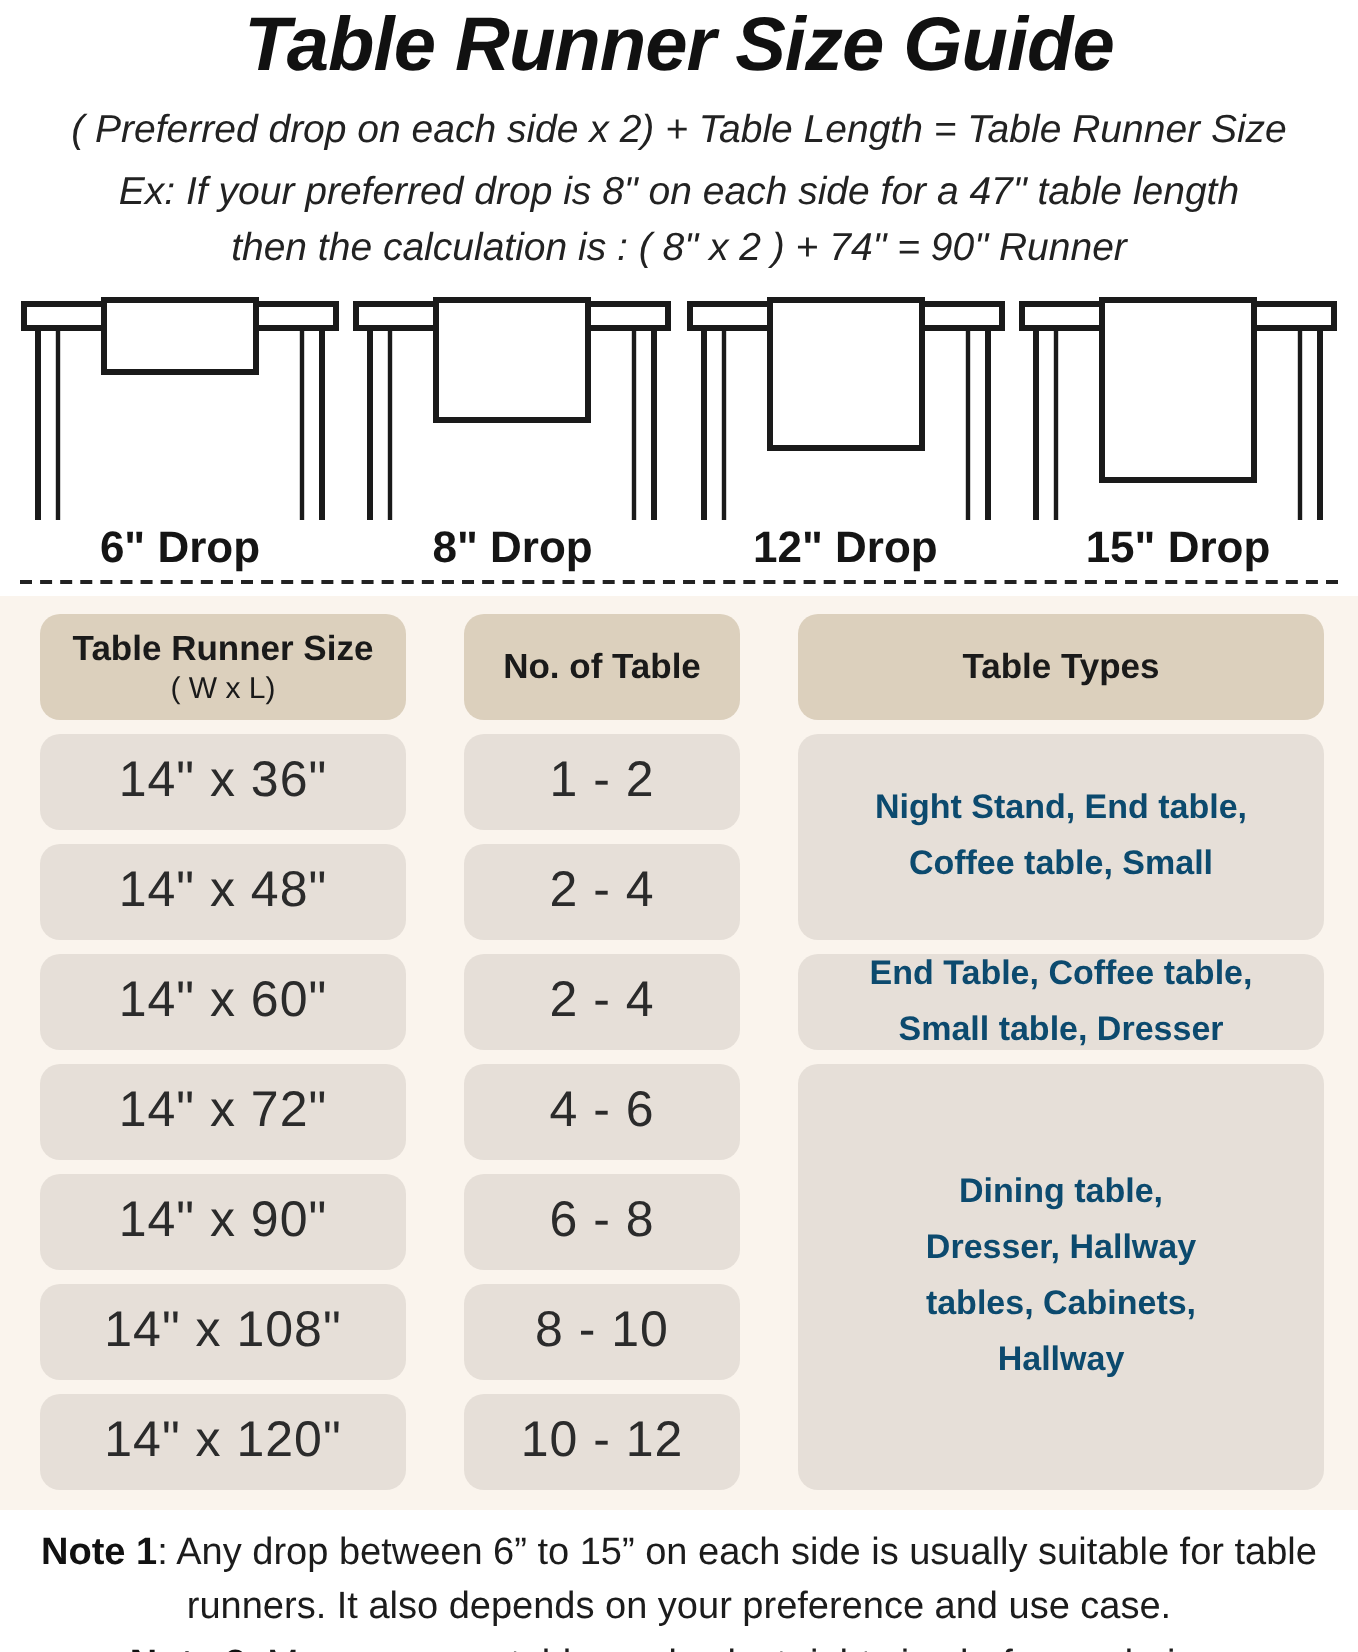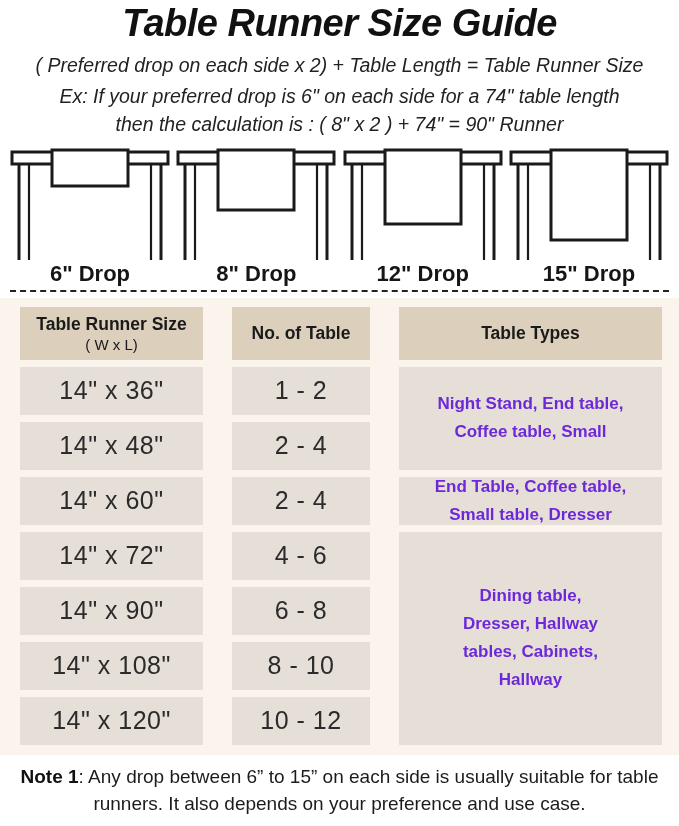--- a/index.html
+++ b/index.html
@@ -35,42 +35,42 @@
     margin:0;
     padding:9px 16px 10px 20px;
     display:grid;
     grid-template-columns:183px 138px 263px;
     grid-template-rows:53px repeat(7,48px);
     column-gap:29px;
     row-gap:7px;
   }
   .cell{
     display:flex;flex-direction:column;align-items:center;justify-content:center;
-    background:#e6dfd8;text-align:center;
+    background:#e6dfd8;text-align:center;border-radius:10px;
   }
   .cell.head{background:#dcd0bd;font-weight:bold;font-size:17.5px;color:#1a1a1a;}
   .head .sub{font-weight:normal;font-size:15px;margin-top:1px;}
   .cell.num{font-size:25px;font-weight:400;color:#2b2b2b;letter-spacing:0.5px;}
-  .cell.types{font-weight:bold;font-size:17px;line-height:1.65;color:#6d28d9;}
+  .cell.types{font-weight:bold;font-size:17px;line-height:1.65;color:#0c4a6e;}
   .tline{display:block;}
 
   
   .notes{padding:9px 2px 0 2px;text-align:center;}
   .note{font-size:19px;line-height:1.42;margin:0 0 2px 0;color:#1c1c1c;}
   .note strong{color:#111;}
 </style>
 </head>
 <body>
 
 <div class="page">
 
   <header>
     <h1 class="title">Table Runner Size Guide</h1>
     <p class="formula">( Preferred drop on each side x 2) + Table Length = Table Runner Size</p>
-    <p class="example">Ex: If your preferred drop is 6" on each side for a 74" table length</p>
+    <p class="example">Ex: If your preferred drop is 8" on each side for a 47" table length</p>
     <p class="example">then the calculation is : ( 8" x 2 ) + 74" = 90" Runner</p>
   </header>
 
   <div class="illustrations" id="illustrations">
       <div class="ill">
         <svg width="160" height="113" viewBox="0 0 160 113">
           <rect x="2" y="5" width="156" height="12" fill="#fff" stroke="#1a1a1a" stroke-width="3"></rect>
           <line x1="9" y1="17" x2="9" y2="113" stroke="#1a1a1a" stroke-width="3"></line>
           <line x1="19" y1="17" x2="19" y2="113" stroke="#1a1a1a" stroke-width="2.2"></line>
           <line x1="141" y1="17" x2="141" y2="113" stroke="#1a1a1a" stroke-width="2.2"></line>

